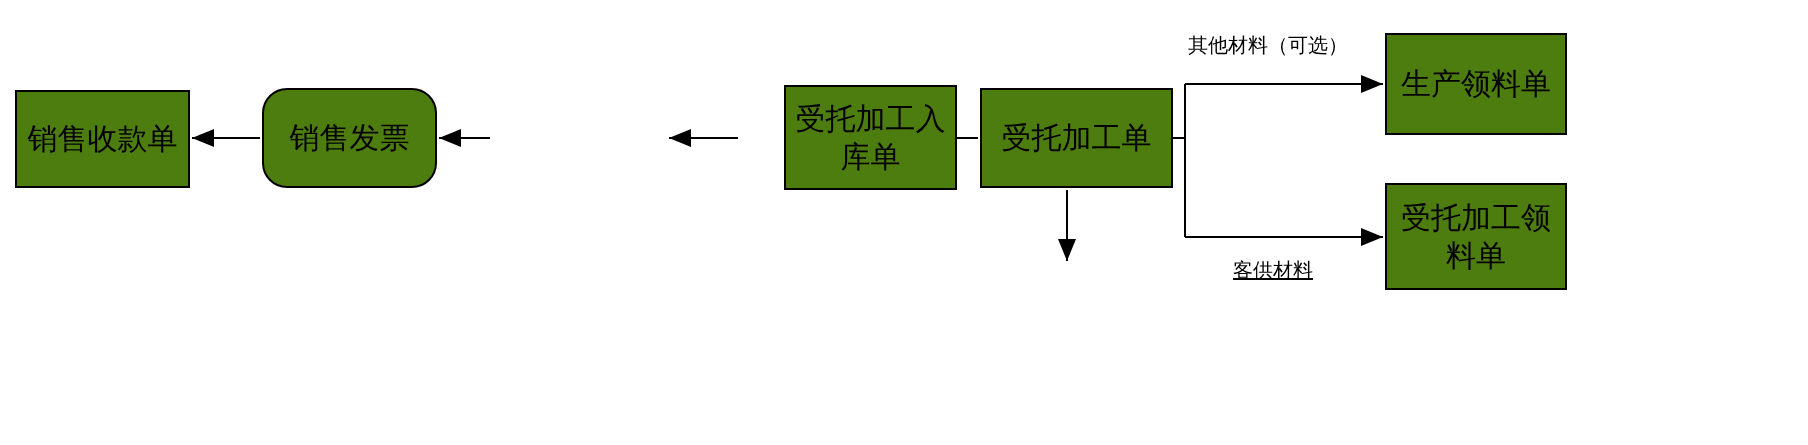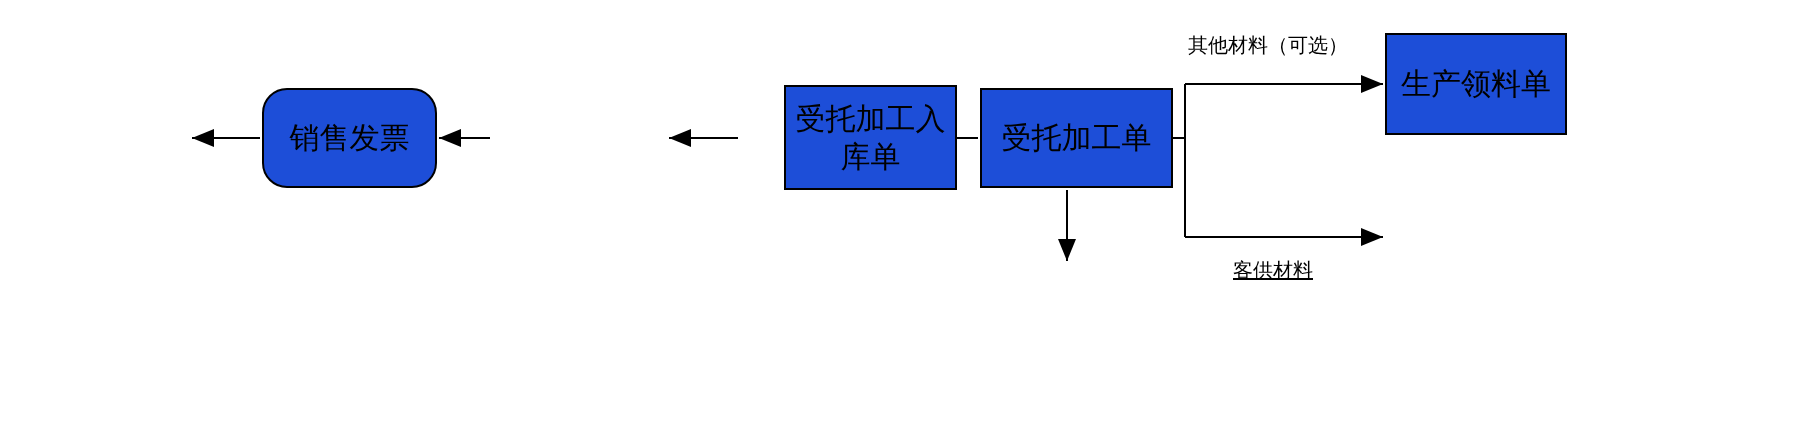--- a/index.html
+++ b/index.html
@@ -18,21 +18,21 @@
     position: absolute;
     left: 0; top: 0;
     width: 1808px;
     height: 445px;
     pointer-events: none;
   }
 
   .node {
     position: absolute;
     border: 2px solid #000000;
-    background: #1d4ed8;
+    background: #4d7c0f;
     color: #000000;
     display: flex;
     align-items: center;
     justify-content: center;
     text-align: center;
     font-size: 30px;
     line-height: 1.25;
     padding: 2px 5px;
   }
 
@@ -68,37 +68,43 @@
     <line x1="260" y1="138" x2="192" y2="138" stroke="#000000" stroke-width="2" marker-end="url(#arrowhead)"></line>
 
     <line x1="1067" y1="190" x2="1067" y2="261" stroke="#000000" stroke-width="2" marker-end="url(#arrowhead)"></line>
 
     <line x1="1157" y1="138" x2="1185" y2="138" stroke="#000000" stroke-width="2"></line>
     <line x1="1185" y1="84" x2="1185" y2="237" stroke="#000000" stroke-width="2"></line>
     <line x1="1185" y1="84" x2="1383" y2="84" stroke="#000000" stroke-width="2" marker-end="url(#arrowhead)"></line>
     <line x1="1185" y1="237" x2="1383" y2="237" stroke="#000000" stroke-width="2" marker-end="url(#arrowhead)"></line>
   </svg>
 
+  <div class="node" style="left:15px; top:90px; width:175px; height:98px;">
+    <span>销售收款单</span>
+  </div>
 
   <div class="node" style="left:262px; top:88px; width:175px; height:100px;border-radius:25px;">
     <span>销售发票</span>
   </div>
 
 
   <div class="node" style="left:784px; top:85px; width:173px; height:105px;">
     <span>受托加工入库单</span>
   </div>
 
   <div class="node" style="left:980px; top:88px; width:193px; height:100px;">
     <span>受托加工单</span>
   </div>
 
   <div class="node" style="left:1385px; top:33px; width:182px; height:102px;">
     <span>生产领料单</span>
   </div>
 
+  <div class="node" style="left:1385px; top:183px; width:182px; height:107px;">
+    <span>受托加工领料单</span>
+  </div>
 
 
   <div class="edge-label" style="left:1188px; top:32px;">其他材料（可选）</div>
 
   <div class="edge-label" style="left:1233px; top:257px;text-decoration:underline;">客供材料</div>
 
 </div>
 
 </body></html>

